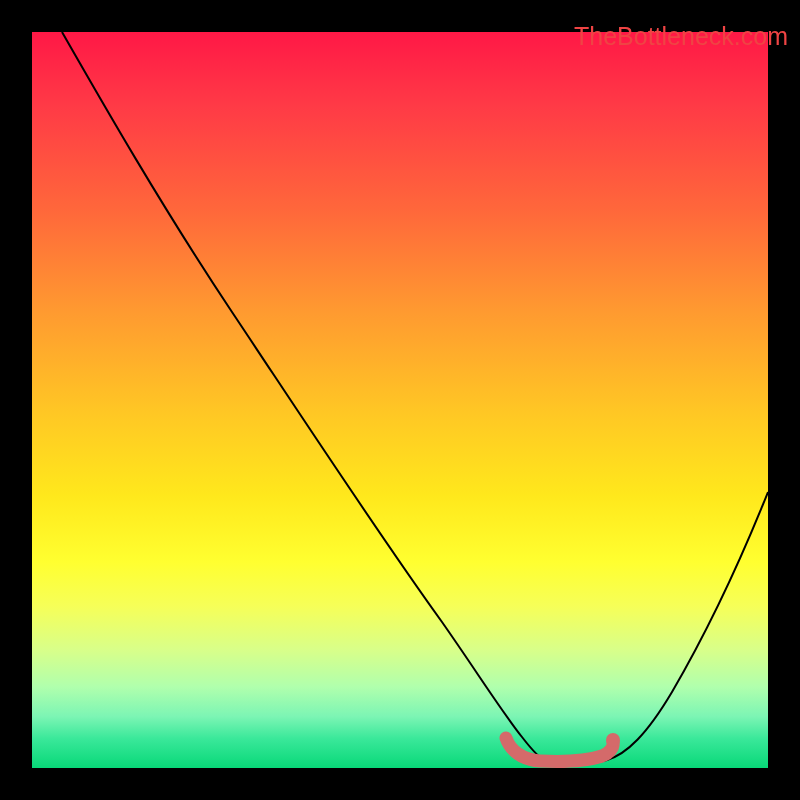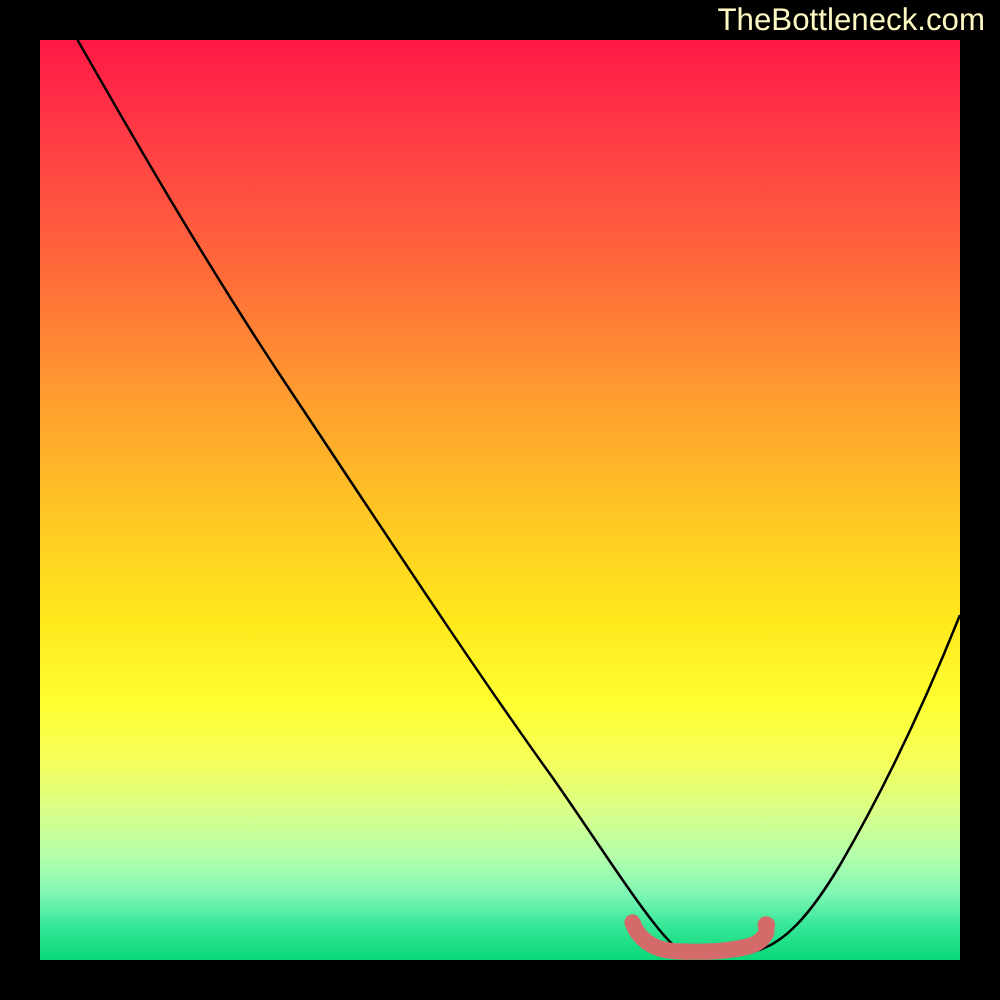--- a/index.html
+++ b/index.html
@@ -28,25 +28,25 @@
       #f6ff58 78%,
       #d8ff8a 84%,
       #b0ffad 89%,
       #7cf5b4 93%,
       #3ae89a 96%,
       #08d878 100%
     );
   }
   .watermark {
     position: absolute;
-    top: 2px;
+    top: 22px;
     right: 12px;
     font-size: 25px;
     font-weight: 500;
-    color: #fef9c3;
+    color: #ef4444;
     letter-spacing: 0px;
     user-select: none;
   }
   svg.curves {
     position: absolute;
     left: 0;
     top: 0;
     width: 736px;
     height: 736px;
   }

